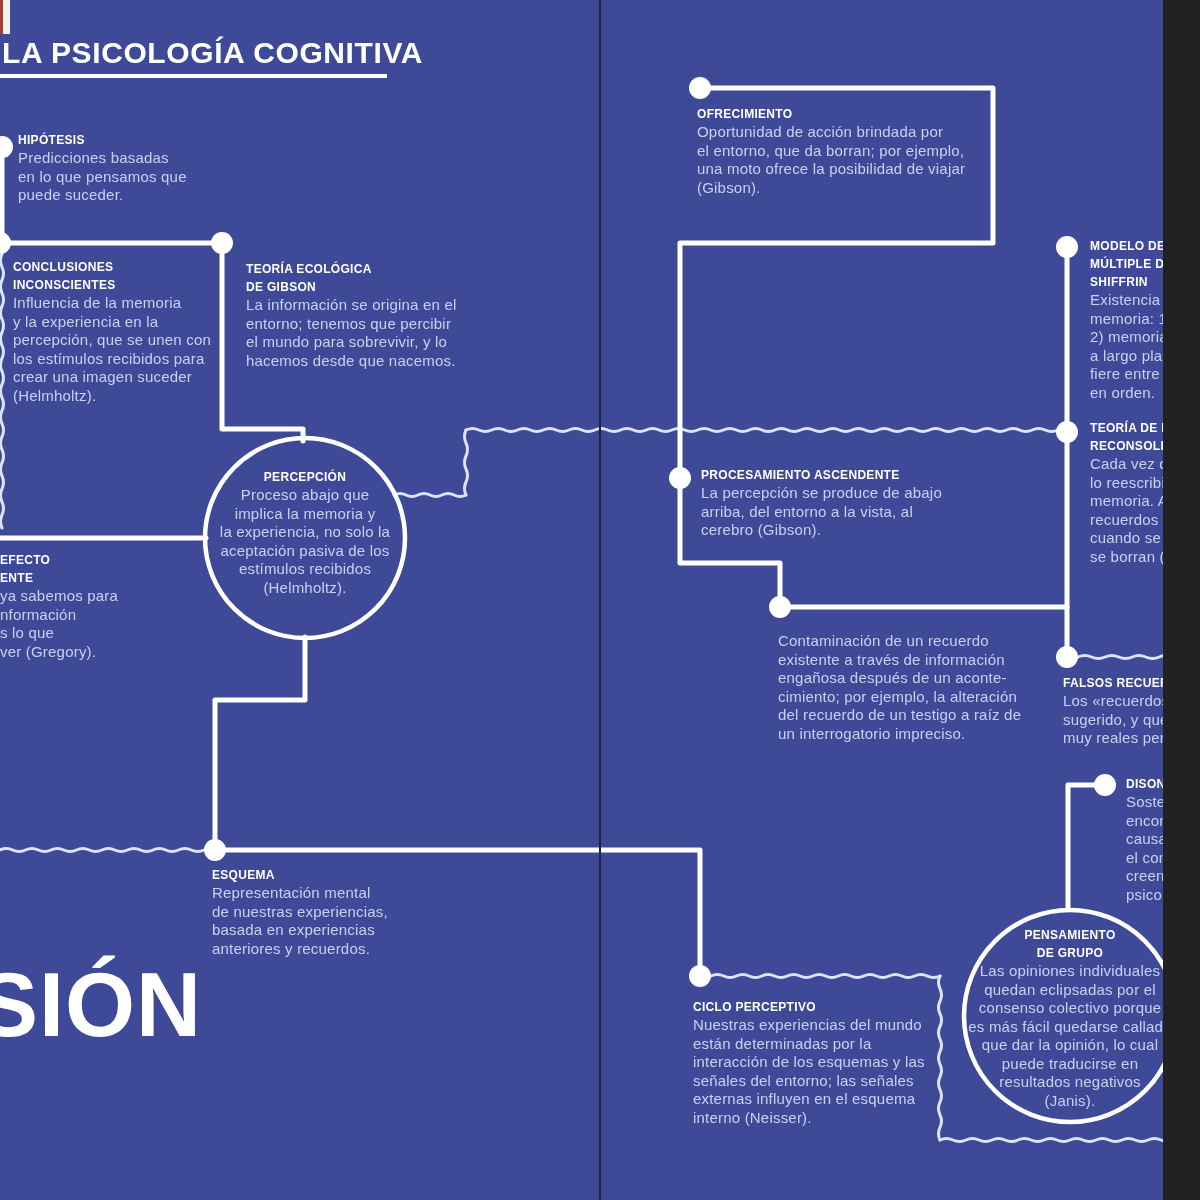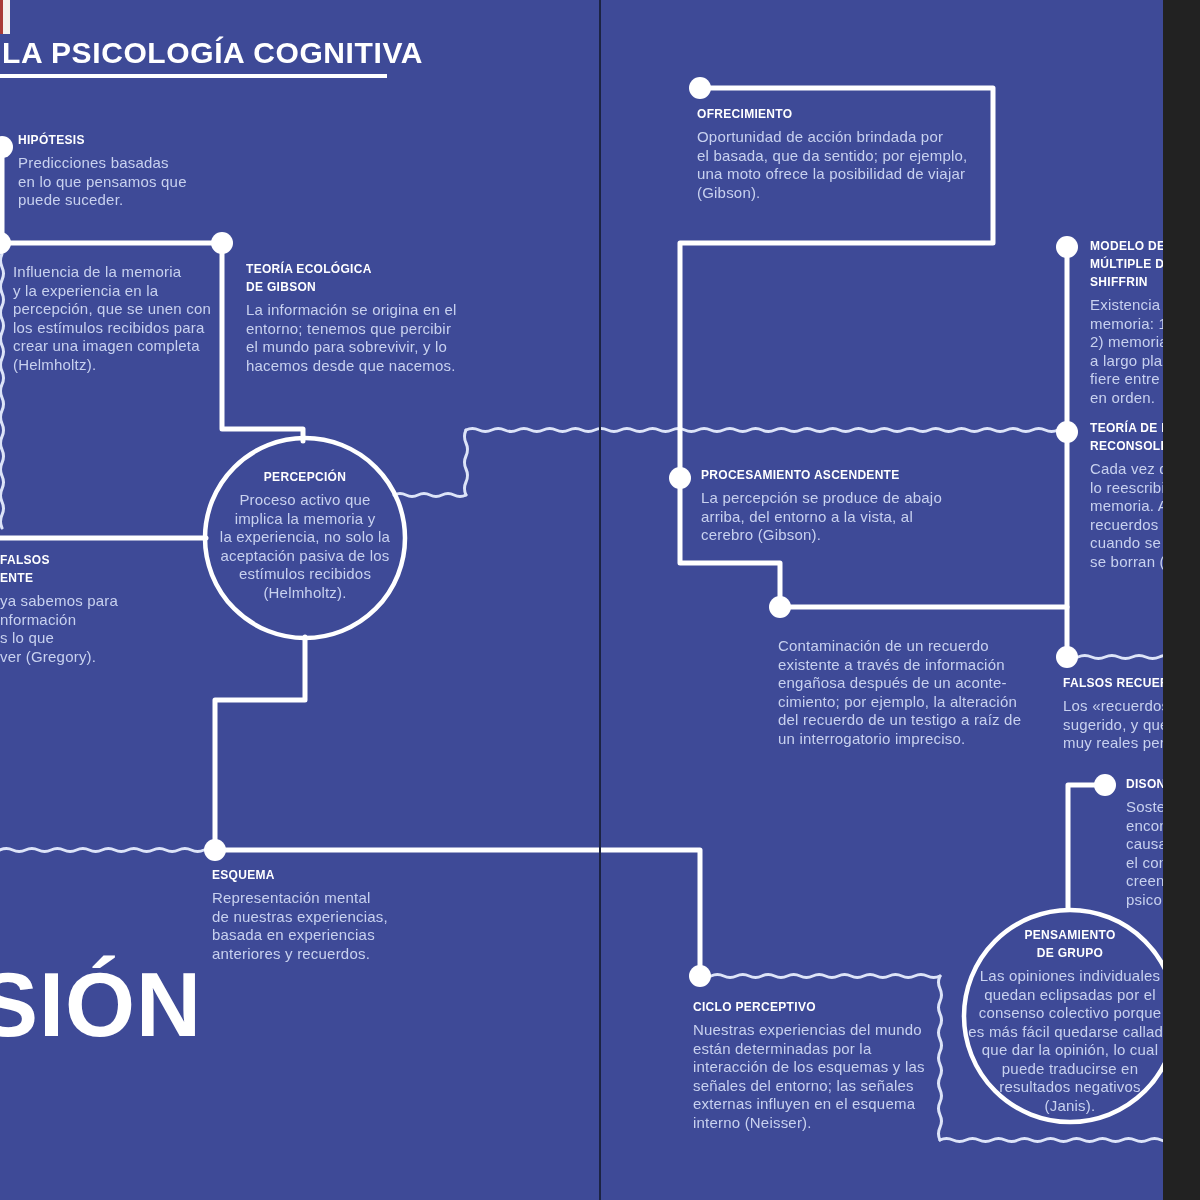--- a/index.html
+++ b/index.html
@@ -9,21 +9,21 @@
   html,body{margin:0;padding:0;background:#222;}
   #page{
     position:relative;width:1163px;height:1200px;overflow:hidden;
     background:var(--bg);
     font-family:"Liberation Sans","DejaVu Sans",sans-serif;
   }
   #connectors{position:absolute;left:0;top:0;width:1200px;height:1200px;}
   .node{position:absolute;}
   .nt div{font-weight:bold;color:var(--heading);font-size:12px;line-height:18px;
     letter-spacing:.3px;white-space:nowrap;}
-  .nb{margin-top:5px;}
+  .nb{}
   .nb div{color:var(--body);font-size:15px;line-height:18.5px;letter-spacing:.2px;white-space:nowrap;}
   .center{text-align:center;}
   .main-title{position:absolute;left:2px;top:36px;font-size:30px;font-weight:bold;
     color:var(--heading);letter-spacing:.6px;white-space:nowrap;}
   .title-underline{position:absolute;left:0;top:74px;width:387px;height:4px;background:var(--heading);}
   .big-cropped{position:absolute;left:-22px;top:956px;font-size:90px;font-weight:bold;
     color:var(--heading);letter-spacing:1px;line-height:1.1;white-space:nowrap;}
   .fold{position:absolute;left:599px;top:0;width:2px;height:1200px;background:var(--fold);}
   .edge-strip{position:absolute;background:#f4f2ee;}
   .edge-red{position:absolute;background:#a93c38;}
@@ -96,26 +96,30 @@
         <div>HIPÓTESIS</div>
       </div>
     <div class="nb">
         <div>Predicciones basadas</div>
         <div>en lo que pensamos que</div>
         <div>puede suceder.</div>
       </div>
   </div>
 
   <div class="node" style="left:13px;top:258px;">
+    <div class="nt">
+        <div>CONCLUSIONES</div>
+        <div>INCONSCIENTES</div>
+      </div>
     <div class="nb">
         <div>Influencia de la memoria</div>
         <div>y la experiencia en la</div>
         <div>percepción, que se unen con</div>
         <div>los estímulos recibidos para</div>
-        <div>crear una imagen completa</div>
+        <div>crear una imagen suceder</div>
         <div>(Helmholtz).</div>
       </div>
   </div>
 
   <div class="node" style="left:246px;top:260px;">
     <div class="nt">
         <div>TEORÍA ECOLÓGICA</div>
         <div>DE GIBSON</div>
       </div>
     <div class="nb">
@@ -124,49 +128,49 @@
         <div>el mundo para sobrevivir, y lo</div>
         <div>hacemos desde que nacemos.</div>
       </div>
   </div>
 
   <div class="node center" style="left:195px;top:468px;width:220px;">
     <div class="nt">
         <div>PERCEPCIÓN</div>
       </div>
     <div class="nb">
-        <div>Proceso activo que</div>
+        <div>Proceso abajo que</div>
         <div>implica la memoria y</div>
         <div>la experiencia, no solo la</div>
         <div>aceptación pasiva de los</div>
         <div>estímulos recibidos</div>
         <div>(Helmholtz).</div>
       </div>
   </div>
 
   <div class="node" style="left:0;top:551px;">
     <div class="nt">
-        <div>FALSOS</div>
+        <div>EFECTO</div>
         <div>ENTE</div>
       </div>
     <div class="nb">
         <div>ya sabemos para</div>
         <div>nformación</div>
         <div>s lo que</div>
         <div>ver (Gregory).</div>
       </div>
   </div>
 
   <div class="node" style="left:697px;top:105px;">
     <div class="nt">
         <div>OFRECIMIENTO</div>
       </div>
     <div class="nb">
         <div>Oportunidad de acción brindada por</div>
-        <div>el basada, que da sentido; por ejemplo,</div>
+        <div>el entorno, que da borran; por ejemplo,</div>
         <div>una moto ofrece la posibilidad de viajar</div>
         <div>(Gibson).</div>
       </div>
   </div>
 
   <div class="node" style="left:701px;top:466px;">
     <div class="nt">
         <div>PROCESAMIENTO ASCENDENTE</div>
       </div>
     <div class="nb">

